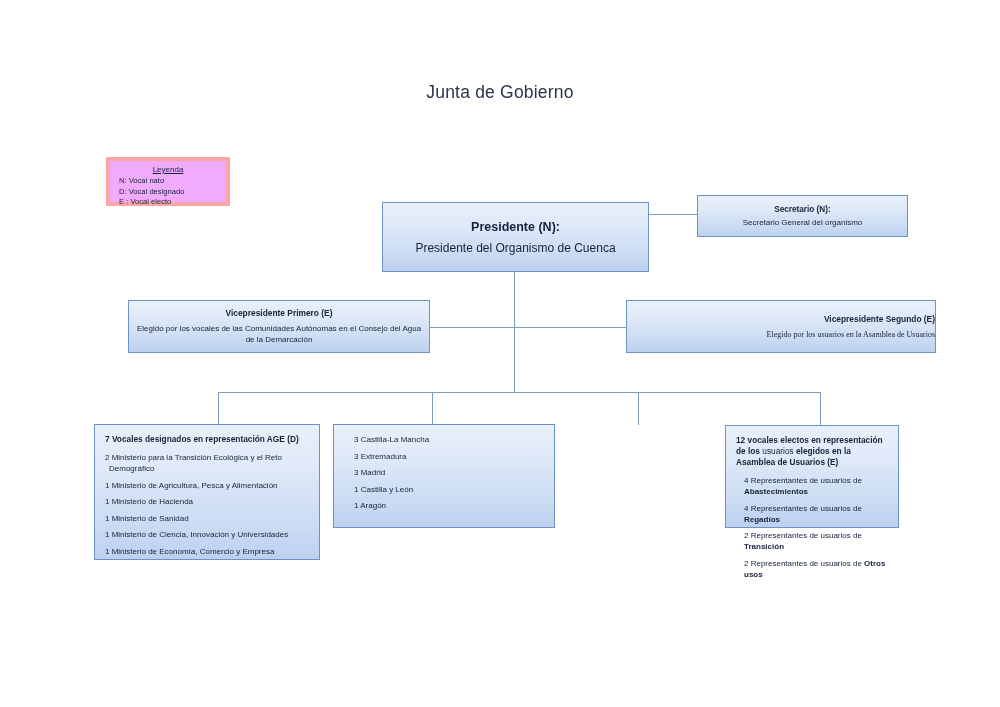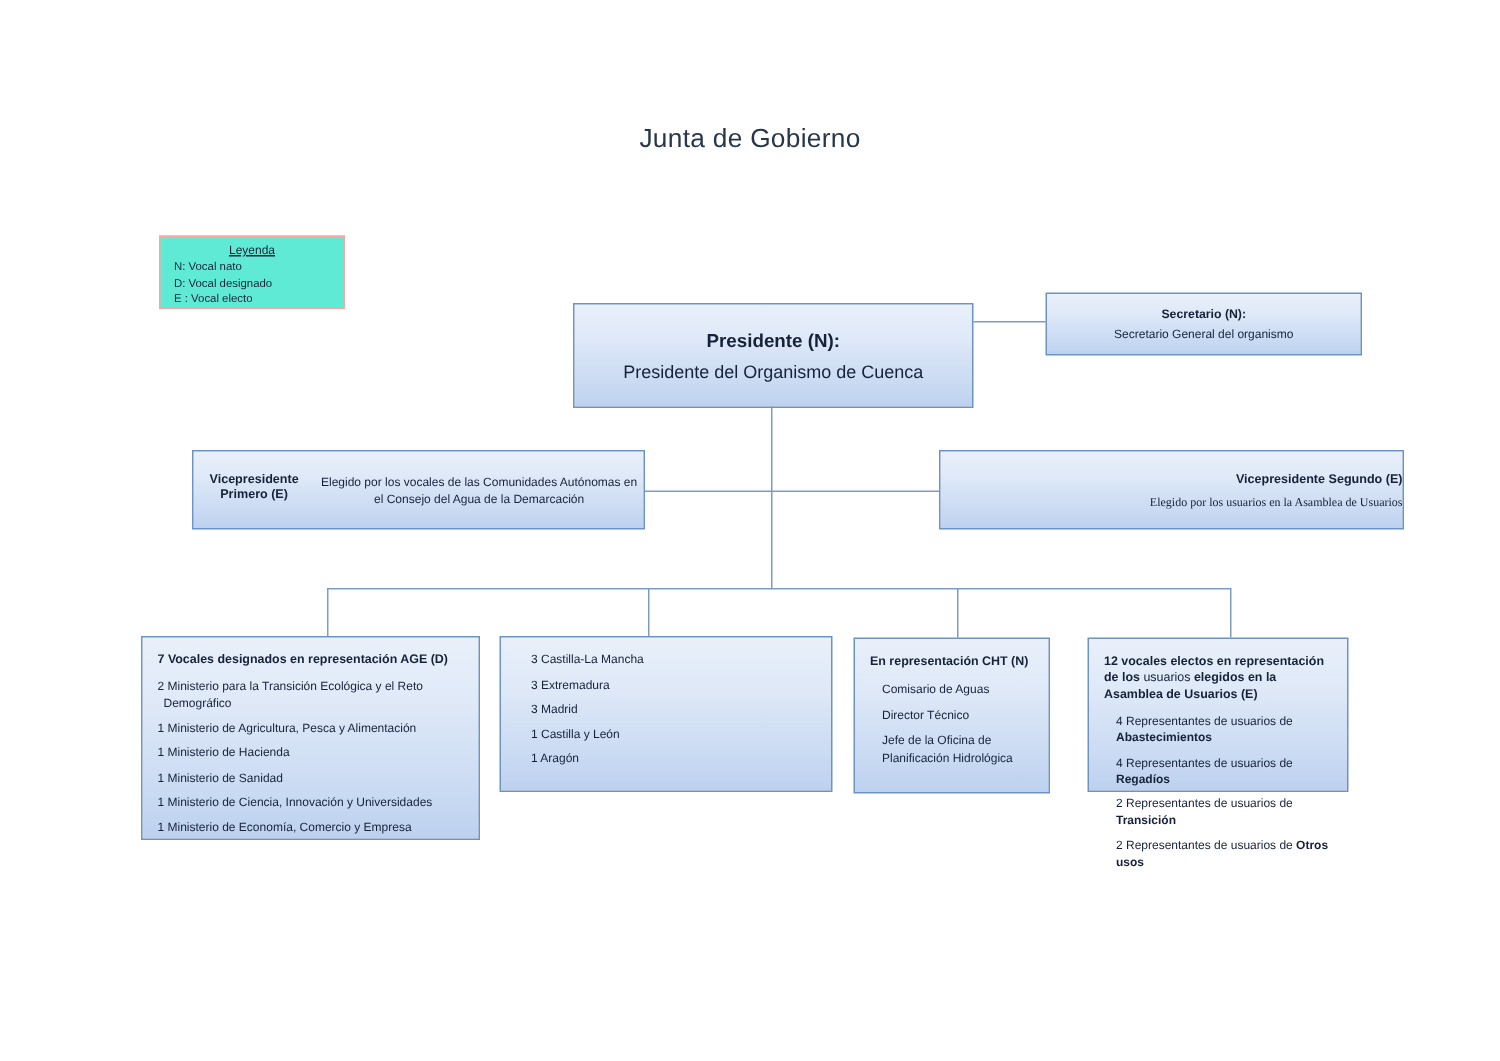--- a/index.html
+++ b/index.html
@@ -36,22 +36,22 @@
   .box .hd{
     font-weight:bold;
     text-align:center;
   }
   .box .sub{text-align:center;}
 
   
   #legend{
     position:absolute;left:106px;top:157px;width:124px;height:49px;
     box-sizing:border-box;
-    border:1px solid #fca5a5;
-    background:#5eead4;
+    border:4px solid #fca5a5;
+    background:#f0abfc;
     font-size:7.6px;
     color:#17223a;
     padding:4px 0 0 0;
   }
   #legend .lg-title{
     text-align:center;text-decoration:underline;font-size:8px;margin-bottom:2px;
   }
   #legend .lg-row{padding-left:9px;line-height:10.6px;}
 
   
@@ -61,21 +61,21 @@
   #pres .sub{font-size:12px;}
 
   
   #secr{left:697px;top:195px;width:211px;height:42px;
         display:flex;flex-direction:column;align-items:center;justify-content:center;}
   #secr .hd{font-size:8.2px;margin-bottom:4px;}
   #secr .sub{font-size:8px;}
 
   
   #vp1{left:128px;top:300px;width:302px;height:53px;
-       display:flex;flex-direction:row;align-items:center;justify-content:center;}
+       display:flex;flex-direction:column;align-items:center;justify-content:center;}
   #vp1 .hd{font-size:8.4px;margin-bottom:5px;}
   #vp1 .sub{font-size:8px;line-height:11px;width:290px;}
   #vp2{left:626px;top:300px;width:310px;height:53px;
        display:flex;flex-direction:column;align-items:flex-end;justify-content:center;}
   #vp2 .hd{font-size:8.4px;margin-bottom:5px;}
   #vp2 .sub{font-size:8px;line-height:11px;font-family:Liberation Serif, serif;}
 
   
   .leaf{padding:9px 10px 0 10px;}
   .leaf .lhd{font-weight:bold;font-size:8.3px;line-height:11px;margin-bottom:6px;}
@@ -158,28 +158,20 @@
   <div class="box leaf" id="ccaa">
     <ul>
       <li>3 Castilla-La Mancha</li>
       <li>3 Extremadura</li>
       <li>3 Madrid</li>
       <li>1 Castilla y León</li>
       <li>1 Aragón</li>
     </ul>
   </div>
 
-  <div class="box leaf" id="cht">
-    <div class="lhd">En representación CHT (N)</div>
-    <ul>
-      <li>Comisario de Aguas</li>
-      <li>Director Técnico</li>
-      <li>Jefe de la Oficina de Planificación Hidrológica</li>
-    </ul>
-  </div>
 
   <div class="box leaf" id="usu">
     <div class="lhd">
       <span>12 vocales electos en representación de los </span><span style="font-weight:normal">usuarios</span>
       <span>elegidos en la Asamblea de Usuarios (E)</span>
     </div>
     <ul>
       <li><span>4 Representantes de usuarios de </span><b>Abastecimientos</b></li>
       <li><span>4 Representantes de usuarios de </span><b>Regadíos</b></li>
       <li><span>2 Representantes de usuarios de </span><b>Transición</b></li>

